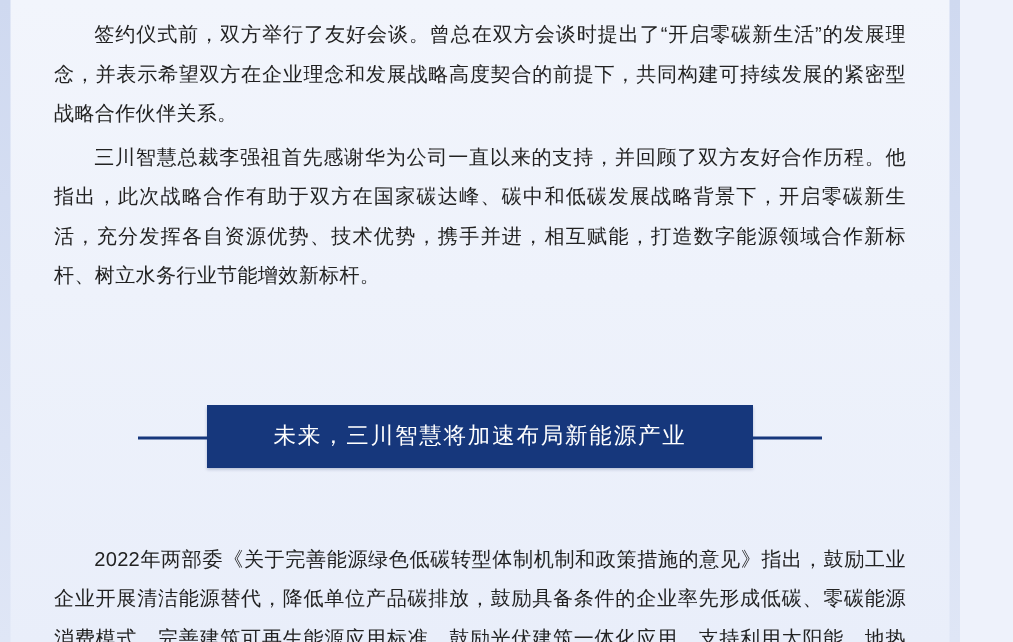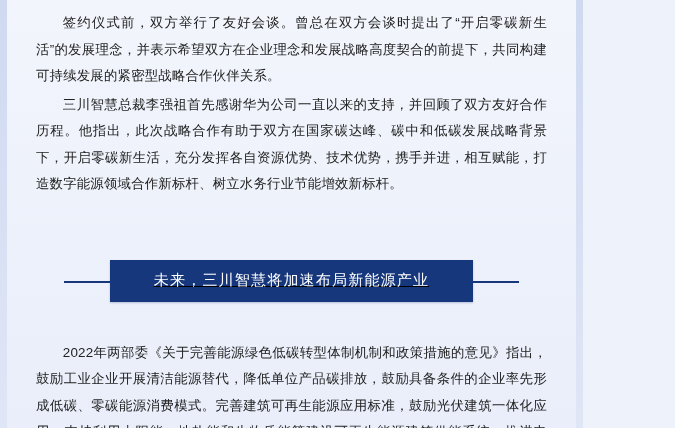--- a/index.html
+++ b/index.html
@@ -8,21 +8,21 @@
   }
   body {
     width: 675px;
     height: 428px;
     background: #eef2fb;
     font-family: "Liberation Sans", sans-serif;
     overflow: hidden;
   }
   .page {
     position: relative;
-    width: 583px;
+    width: 640px;
     height: 428px;
     background: linear-gradient(180deg, #f2f5fc 0%, #eef2fb 45%, #e9eefa 100%);
     box-sizing: border-box;
   }
   .left-rail {
     position: absolute;
     left: 0;
     top: 0;
     width: 7px;
     height: 428px;
@@ -55,22 +55,21 @@
   .spacer-lg {
     height: 52px;
   }
   .spacer-md {
     height: 30px;
   }
   .banner-wrap {
     display: flex;
     align-items: center;
     justify-content: center;
-    margin: 8px;
-    text-decoration: underline;
+    margin: 18px;
   }
   .banner {
     position: relative;
     background: #16377c;
     color: #ffffff;
     font-size: 15px;
     letter-spacing: 1.2px;
     padding: 11px 44px 12px 44px;
     text-align: center;
     font-family: "Liberation Sans", sans-serif;

